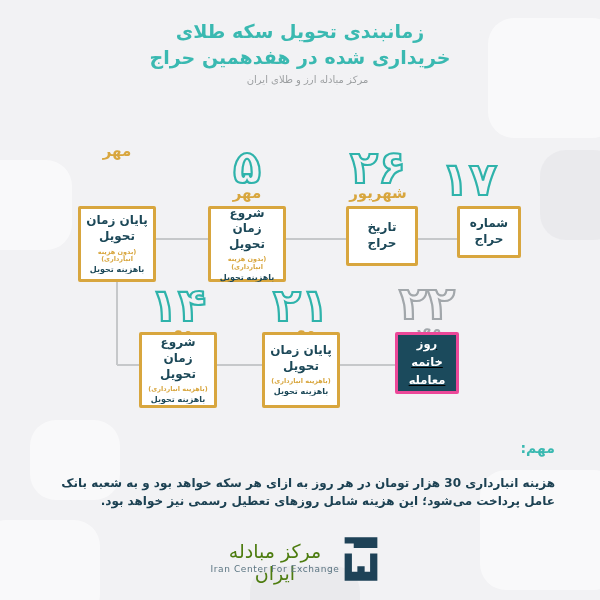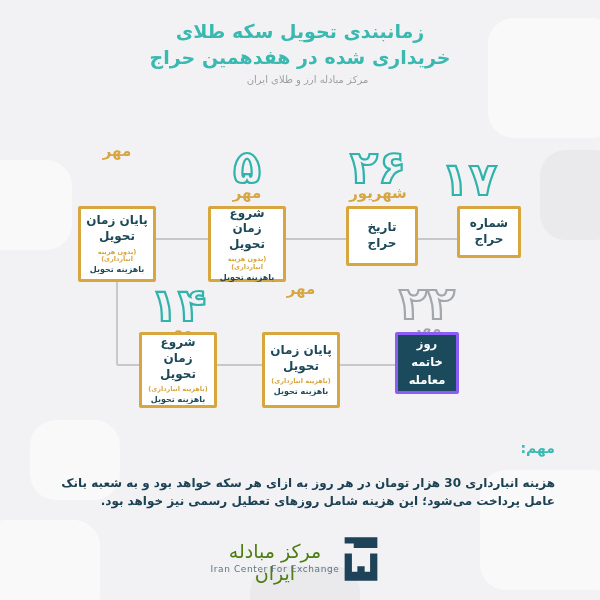--- a/index.html
+++ b/index.html
@@ -41,21 +41,21 @@
   
   .tbox {
     position:absolute; z-index:2; background:#ffffff; border:3px solid #d8a63e;
     border-radius:2px; display:flex; flex-direction:column; align-items:center;
     justify-content:center; text-align:center; direction:rtl; padding:2px;
   }
   .tbox .label { color:#1c4858; font-weight:bold; font-size:12px; line-height:1.3; }
   .tbox .note-gold { color:#d8a63e; font-weight:bold; font-size:6.5px; margin-top:4px; line-height:1.2; }
   .tbox .note-dark { color:#1c4858; font-weight:bold; font-size:8px; margin-top:1px; line-height:1.2; }
   .tbox.dark {
-    background:#1b4a5c; border:3px solid #8b5cf6;
+    background:#1b4a5c; border:3px solid #ec4899;text-decoration:underline;
   }
   .tbox.dark .label { color:#ffffff; font-size:11.5px; line-height:1.55; letter-spacing:.5px; }
 
   
   .note-heading {
     position:absolute; right:45px; color:#3ab9b1; font-weight:bold; font-size:14px; direction:rtl;
   }
   .note-para {
     position:absolute; right:45px; width:510px; direction:rtl; text-align:right;
     color:#1c4152; font-weight:bold; font-size:12px; line-height:1.5;
@@ -131,20 +131,21 @@
     <div class="num">۱۴</div>
     <div class="month">مهر</div>
   </div>
   <div class="tbox" style="left:139px; top:332px; width:78px; height:76px;">
     <div class="label">شروع زمان تحویل</div>
     <div class="note-gold">(باهزینه انبارداری)</div>
     <div class="note-dark">باهزینه تحویل</div>
   </div>
 
   <div class="num-block" style="left:246px; top:284px;">
+    <div class="num">۲۱</div>
     <div class="month">مهر</div>
   </div>
   <div class="tbox" style="left:262px; top:332px; width:78px; height:76px;">
     <div class="label">پایان زمان تحویل</div>
     <div class="note-gold">(باهزینه انبارداری)</div>
     <div class="note-dark">باهزینه تحویل</div>
   </div>
 
   <div class="num-block gray" style="left:372px; top:282px;">
     <div class="num">۲۲</div>

